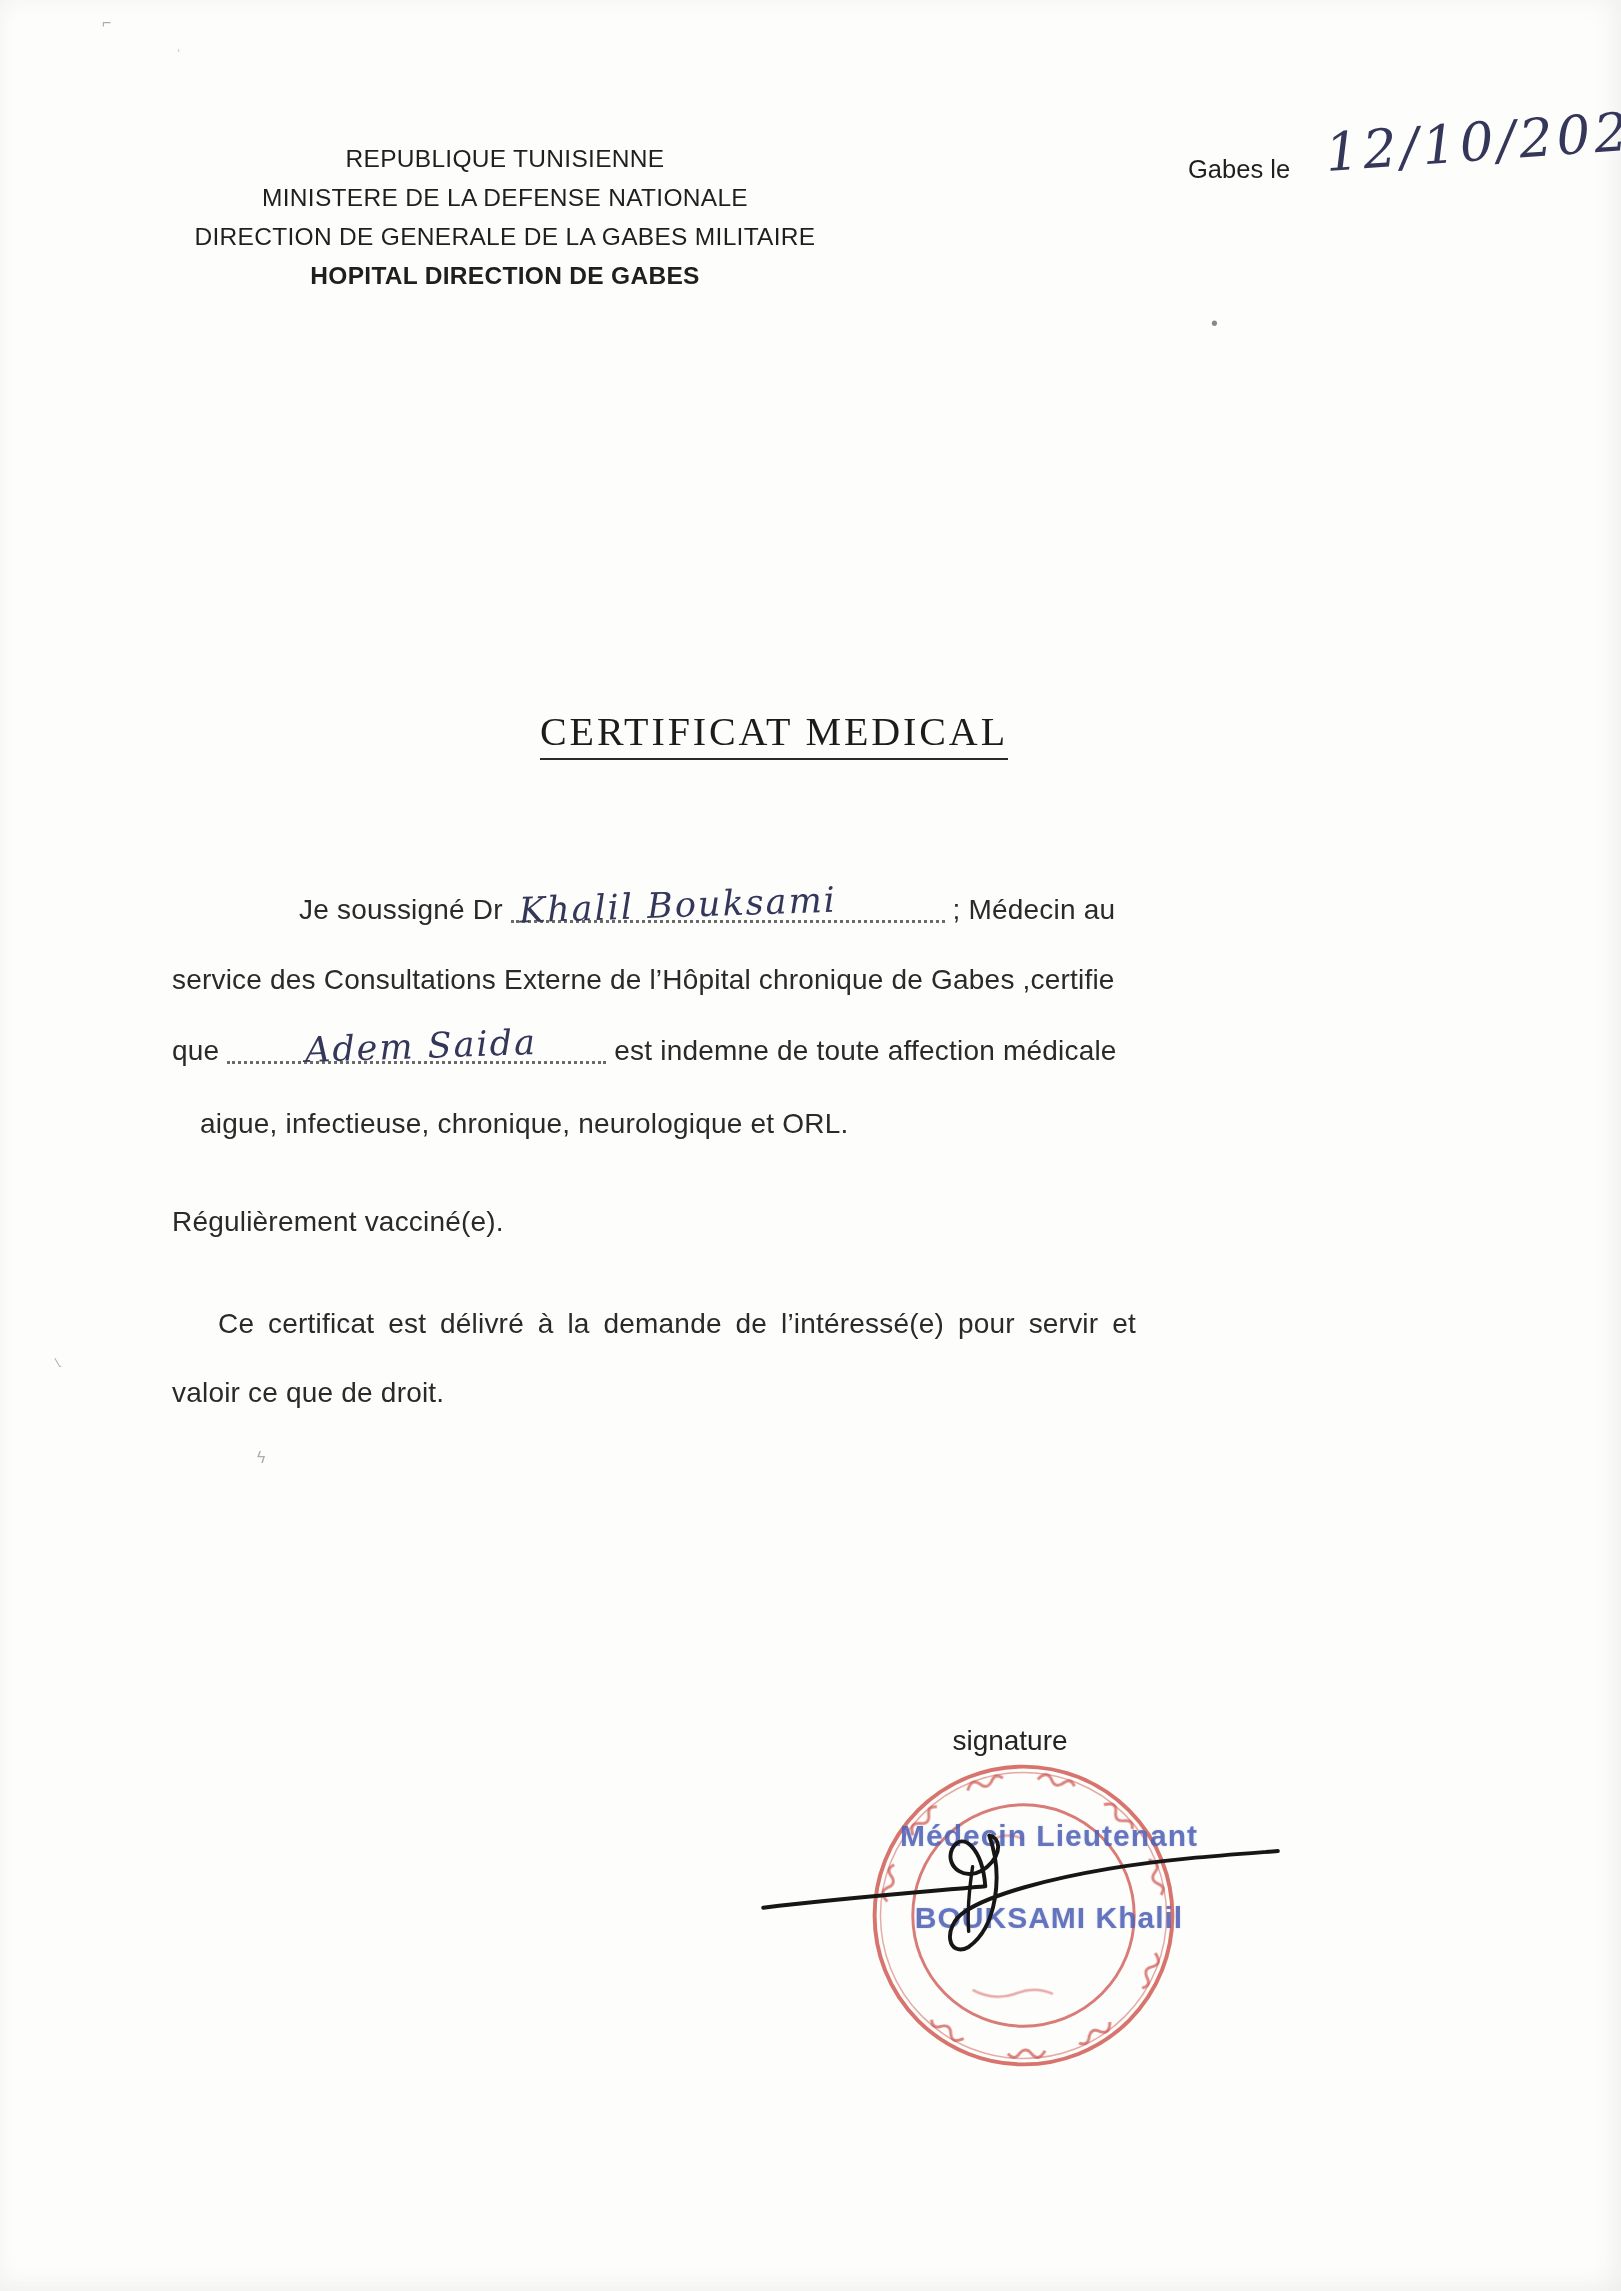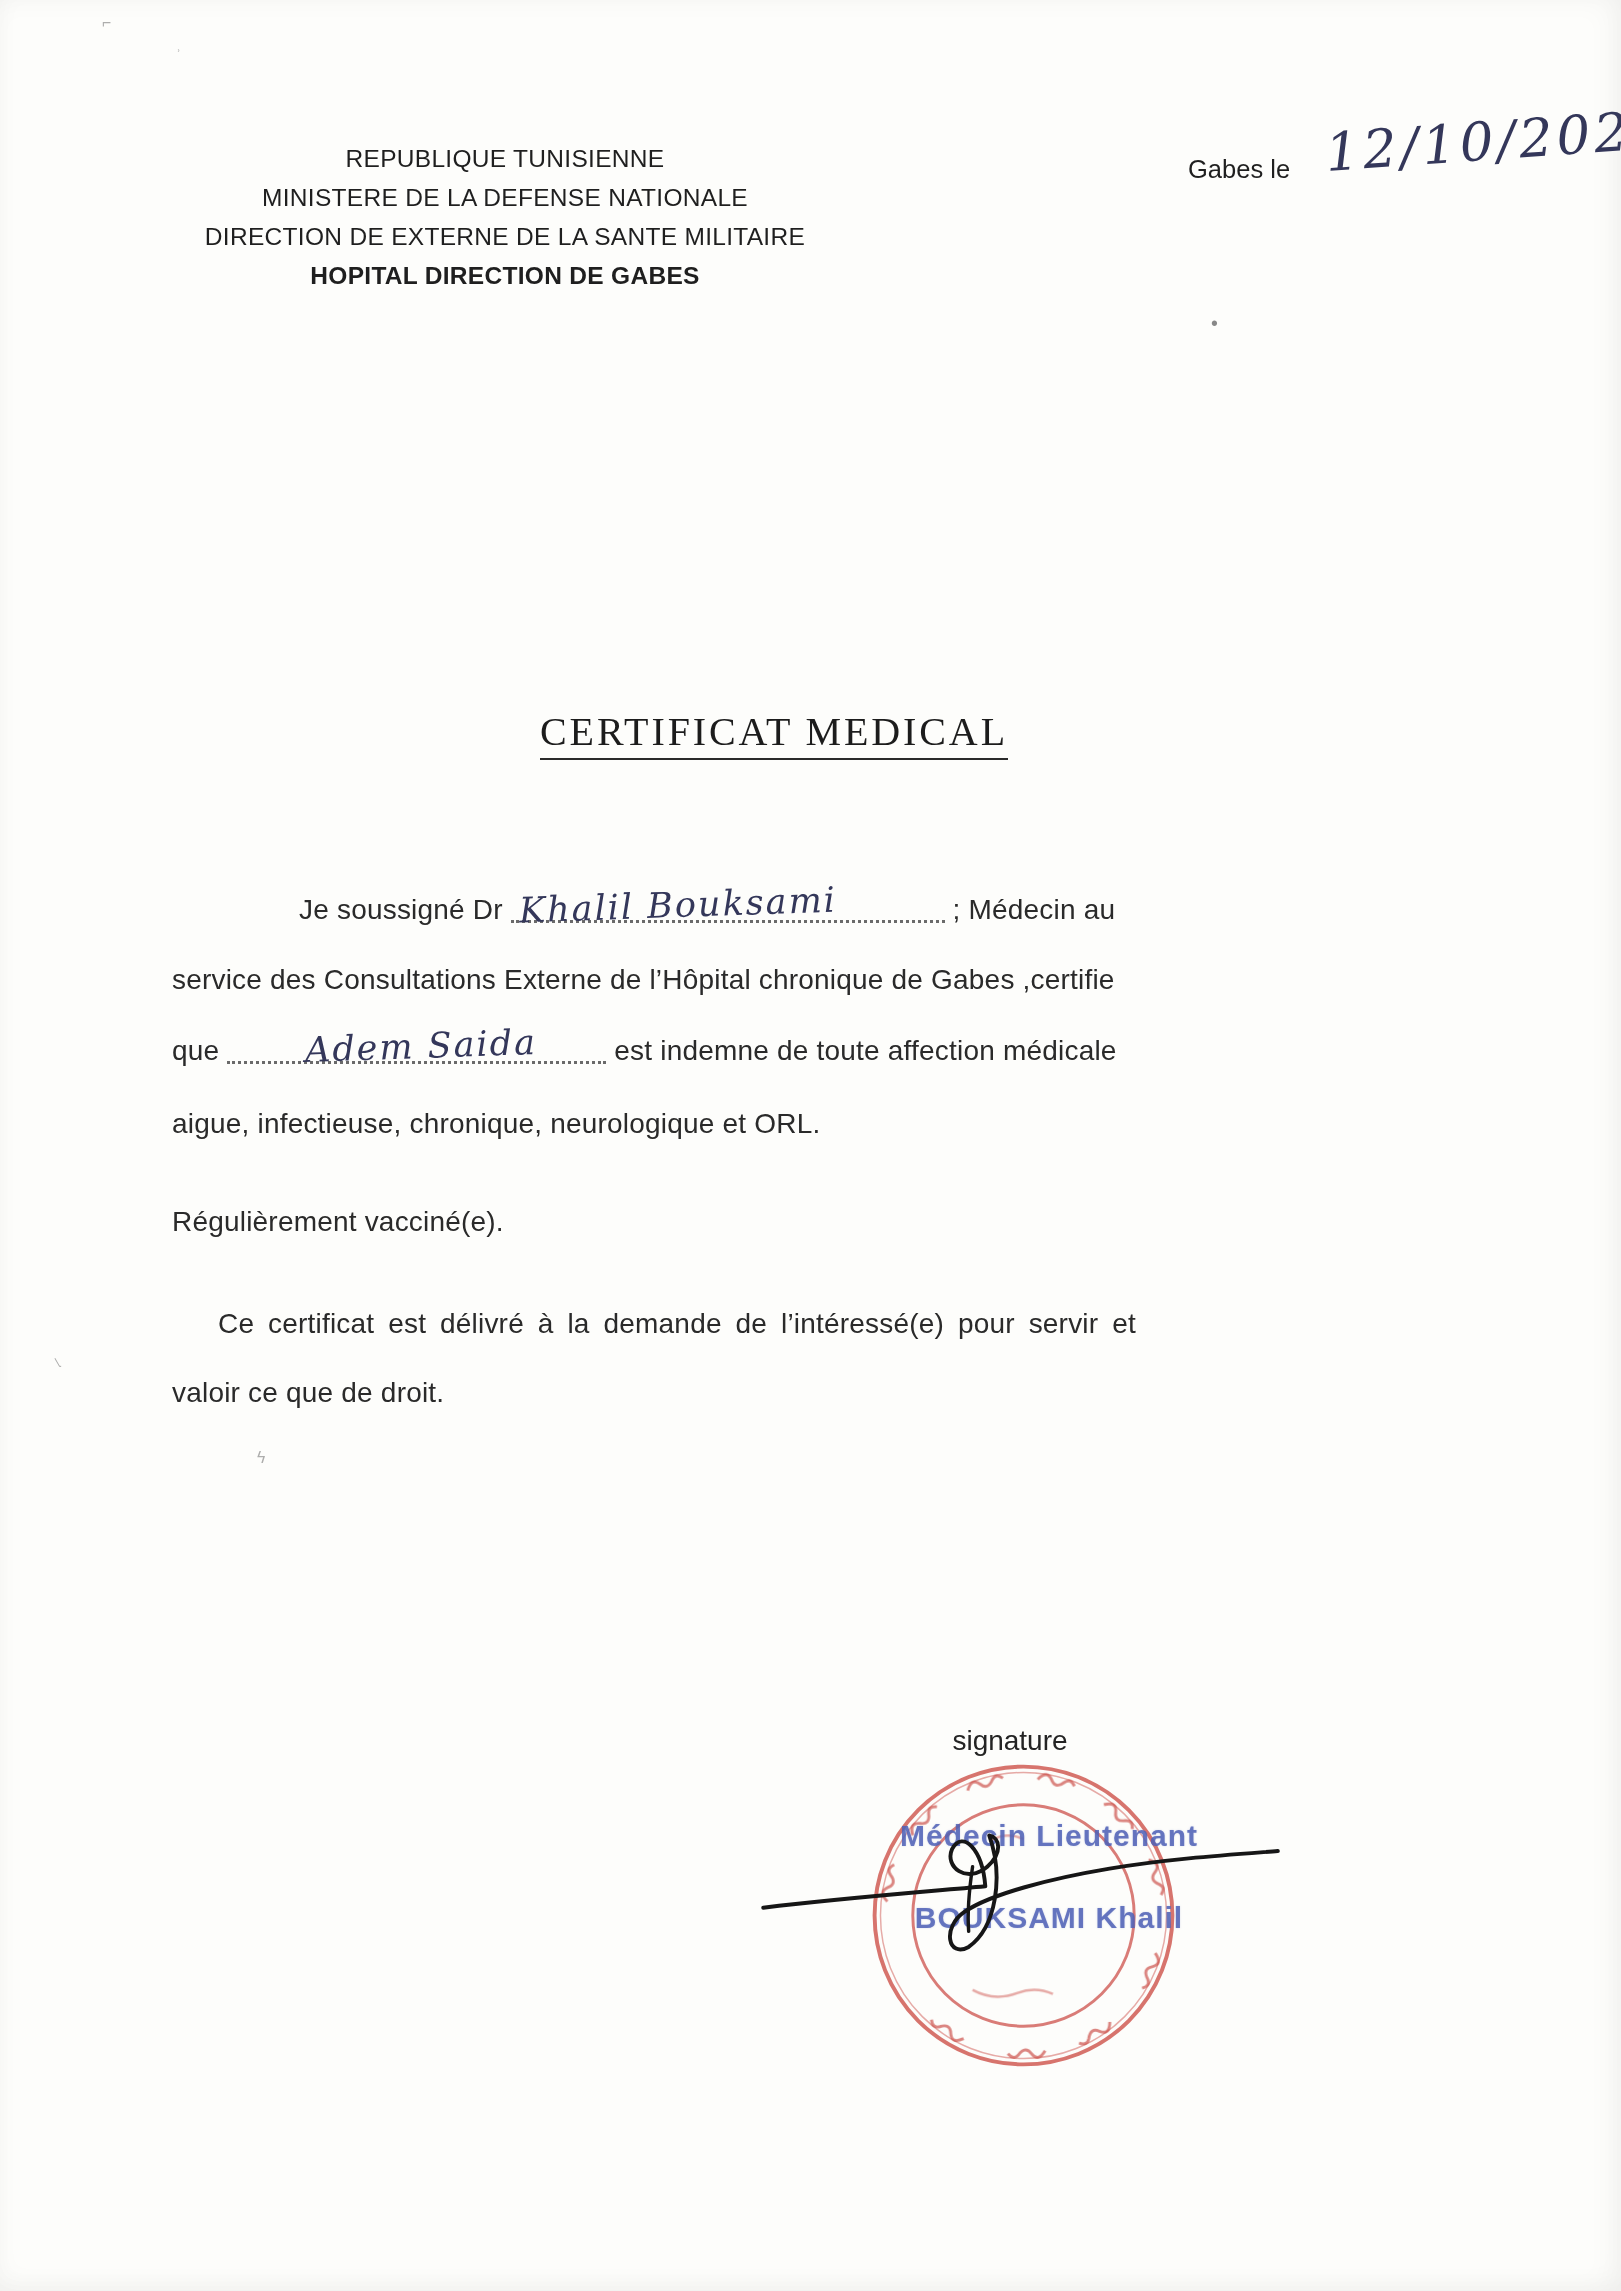--- a/index.html
+++ b/index.html
@@ -83,21 +83,21 @@
   .artifact{position:absolute;color:#6c6c6c;opacity:0.55;font-size:15.7px;}
 </style>
 </head>
 <body>
 
 <div class="page">
 
   <div class="letterhead">
     <div>REPUBLIQUE TUNISIENNE</div>
     <div>MINISTERE DE LA DEFENSE NATIONALE</div>
-    <div>DIRECTION DE EXTERNE DE LA SANTE MILITAIRE</div>
+    <div>DIRECTION DE GENERALE DE LA GABES MILITAIRE</div>
     <div class="org-bold">HOPITAL DIRECTION DE GABES</div>
   </div>
 
   <div class="date-label">Gabes le</div>
   <div class="handwritten hand-date">12/10/2022</div>
 
   <div class="title-wrap">
     <span class="title">CERTIFICAT MEDICAL</span>
   </div>
 
@@ -108,21 +108,21 @@
   </div>
 
   <div class="bodyline" style="top:964px;">service des Consultations Externe de l’Hôpital chronique de Gabes ,certifie</div>
 
   <div class="bodyline" style="top:1035px;">
     <span>que</span>
     <span class="dotted" style="padding:0 69px 0 78px;"><span class="handwritten hand-name">Adem Saida</span></span>
     <span>est indemne de toute affection médicale</span>
   </div>
 
-  <div class="bodyline" style="top:1108px;">aigue, infectieuse, chronique, neurologique et ORL.</div>
+  <div class="bodyline" style="top:1108px;margin-left:28px;">aigue, infectieuse, chronique, neurologique et ORL.</div>
 
   <div class="bodyline" style="top:1206px;">Régulièrement vacciné(e).</div>
 
   <div class="bodyline" style="top:1308px;left:218px;word-spacing:5.9px;">Ce certificat est délivré à la demande de l’intéressé(e) pour servir et</div>
   <div class="bodyline" style="top:1377px;">valoir ce que de droit.</div>
 
   <div class="sig-label">signature</div>
 
   <svg class="stamp" viewBox="0 0 344 344">
     <g stroke="#c9453e" fill="none">

